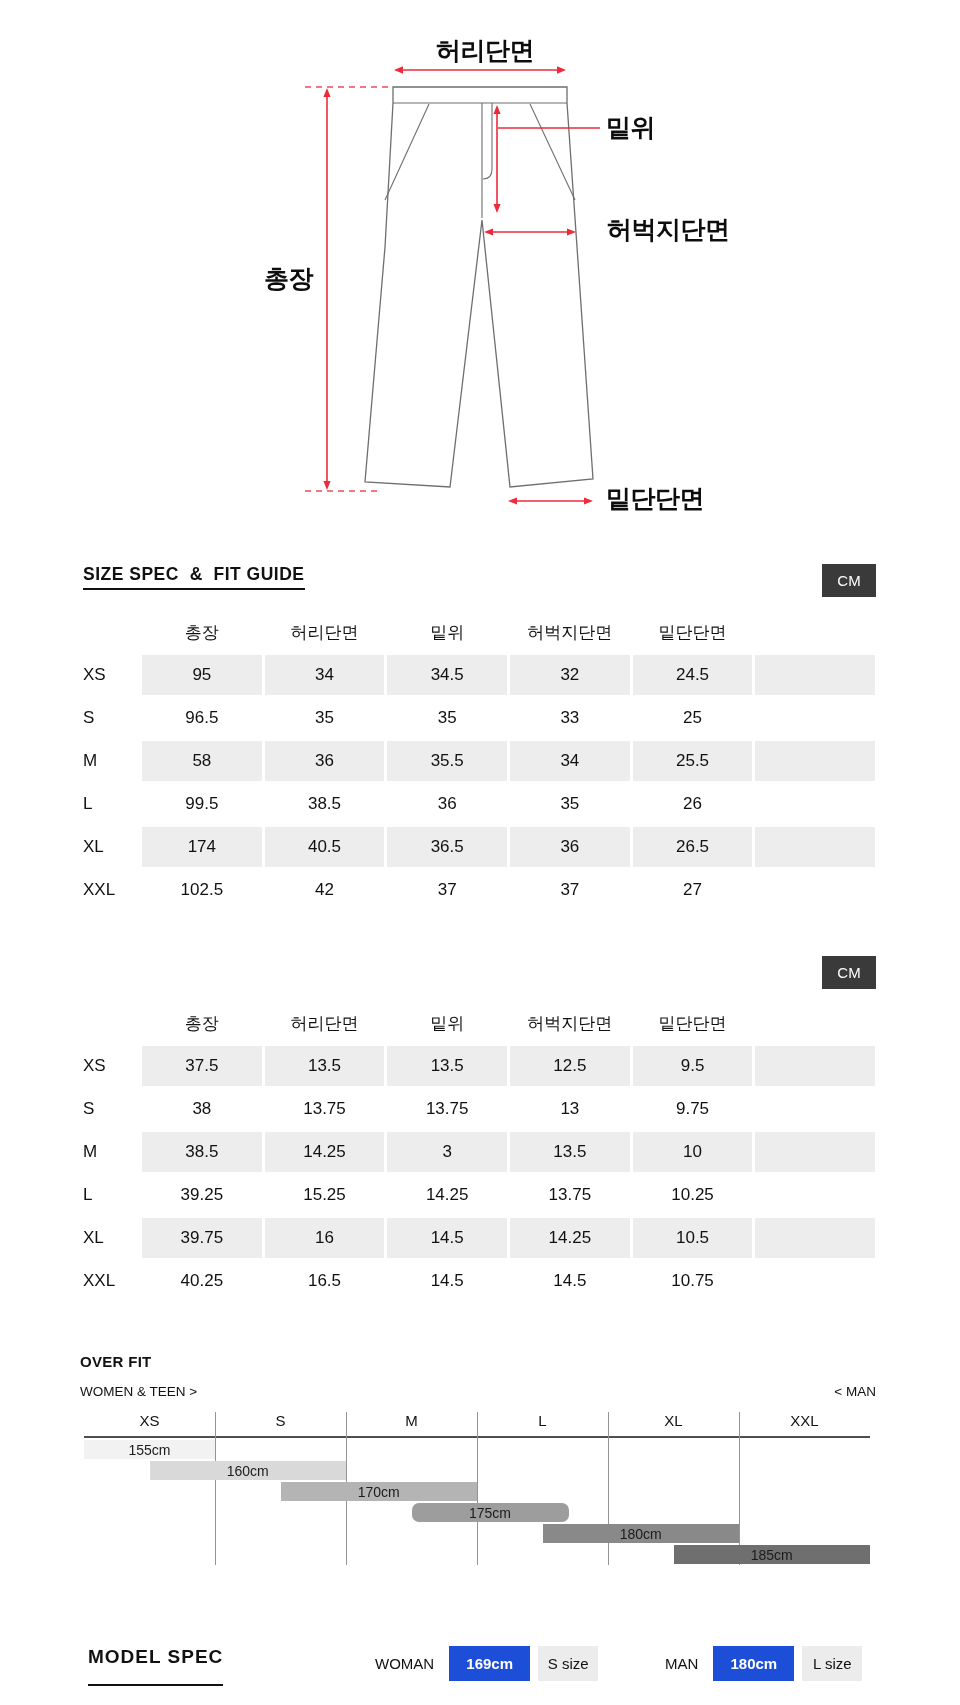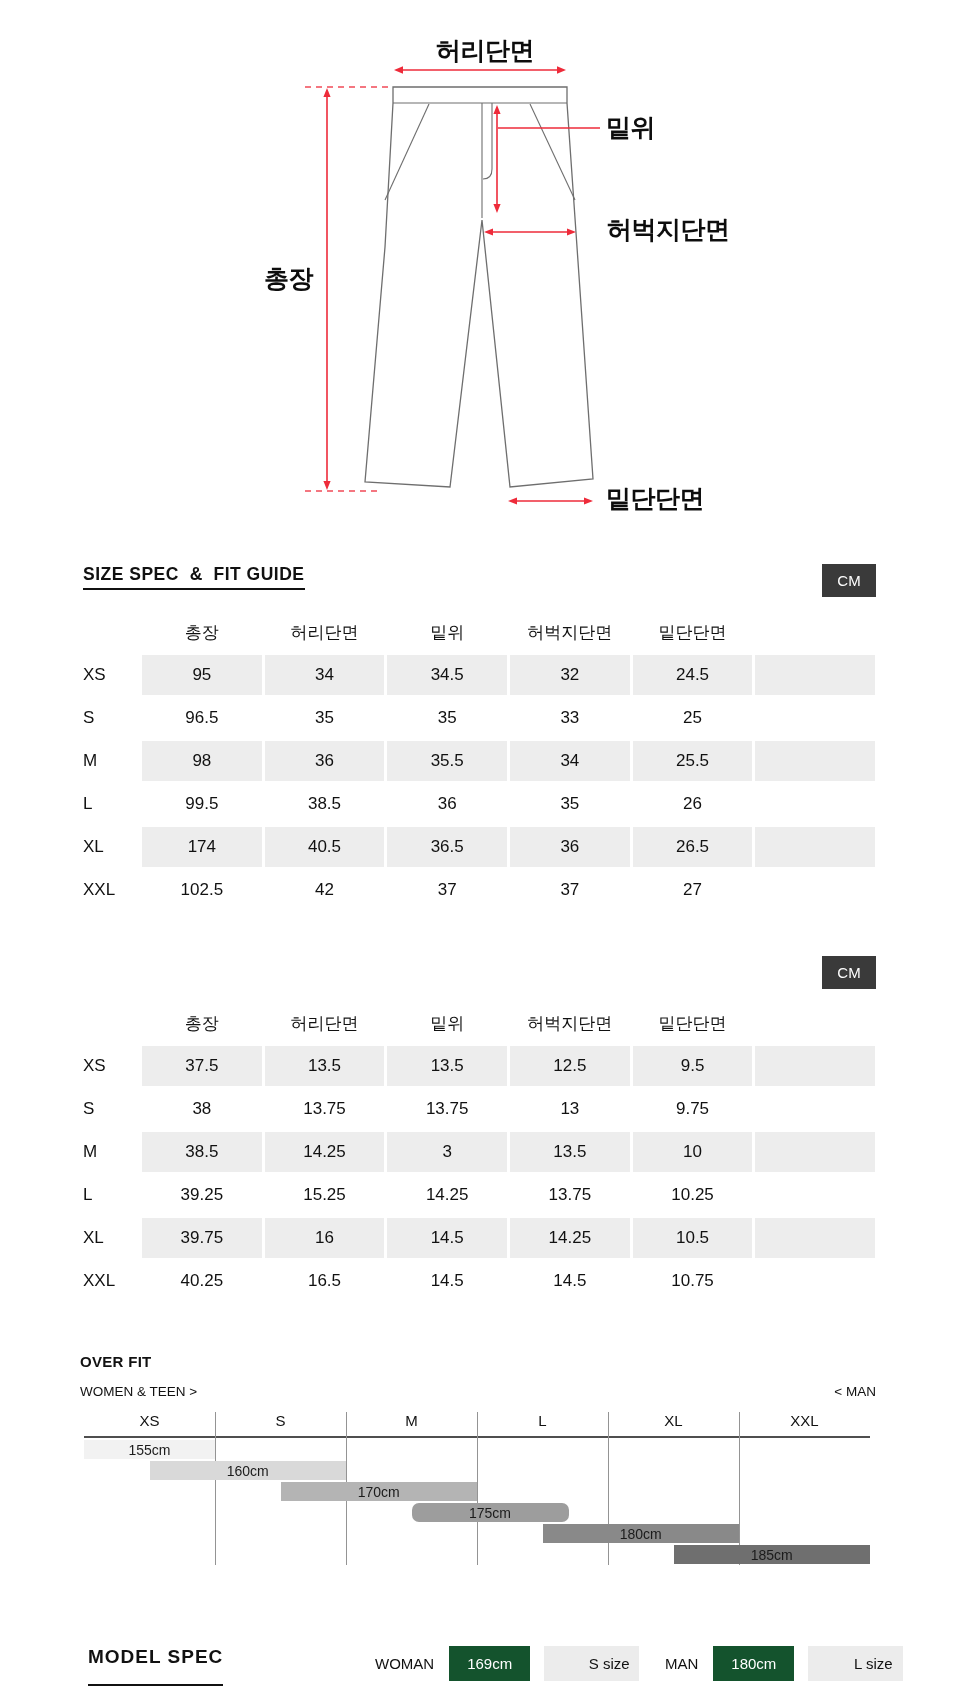--- a/index.html
+++ b/index.html
@@ -35,24 +35,24 @@
   .fc-rule{position:absolute;top:26px;left:0;width:100%;height:2px;background:#4f4f4f;}
   .fc-line{position:absolute;top:2px;height:153px;width:1px;background:#949494;}
   .fc-bar{position:absolute;height:19px;display:flex;align-items:center;justify-content:center;
     font-size:14px;color:#1b1b1b;}
 
   
   .ms-heading{position:absolute;left:88px;top:1646px;font-size:19px;font-weight:700;
     letter-spacing:1px;border-bottom:2.5px solid #111;padding-bottom:16px;}
   .ms-group{position:absolute;top:1646px;display:flex;align-items:center;}
   .ms-label{font-size:15px;margin-right:15px;}
-  .ms-badge-dark{width:81px;height:35px;background:#14532d;color:#fff;font-size:15px;
-    display:flex;align-items:center;justify-content:center;}
+  .ms-badge-dark{width:81px;height:35px;background:#1d4ed8;color:#fff;font-size:15px;
+    display:flex;align-items:center;justify-content:center;font-weight:bold;}
   .ms-badge-light{width:60px;height:35px;background:#ececec;color:#111;font-size:15px;
-    display:flex;align-items:center;justify-content:center;margin-left:14px;padding-left:35px;}
+    display:flex;align-items:center;justify-content:center;margin-left:8px;}
 </style>
 </head>
 <body>
 
 <div class="page">
 
   <svg class="abs" style="left:0;top:0;" width="960" height="530" viewBox="0 0 960 530">
 
     <path d="M393,87 L567,87 L567,103 L577,247 L593,479 L510,487 L482,220 L450,487 L365,482 L385,247 L393,103 Z" fill="#ffffff" stroke="#6e6e6e" stroke-width="1.3"></path>
     <line x1="393" y1="103" x2="567" y2="103" stroke="#6e6e6e" stroke-width="1.2"></line>
@@ -120,21 +120,21 @@
         <div class="t-size">S</div>
         <div class="t-cell">96.5</div>
         <div class="t-cell">35</div>
         <div class="t-cell">35</div>
         <div class="t-cell">33</div>
         <div class="t-cell">25</div>
         <div class="t-cell"></div>
       </div>
       <div class="t-row striped">
         <div class="t-size">M</div>
-        <div class="t-cell">98</div>
+        <div class="t-cell">58</div>
         <div class="t-cell">36</div>
         <div class="t-cell">35.5</div>
         <div class="t-cell">34</div>
         <div class="t-cell">25.5</div>
         <div class="t-cell"></div>
       </div>
       <div class="t-row">
         <div class="t-size">L</div>
         <div class="t-cell">99.5</div>
         <div class="t-cell">38.5</div>

